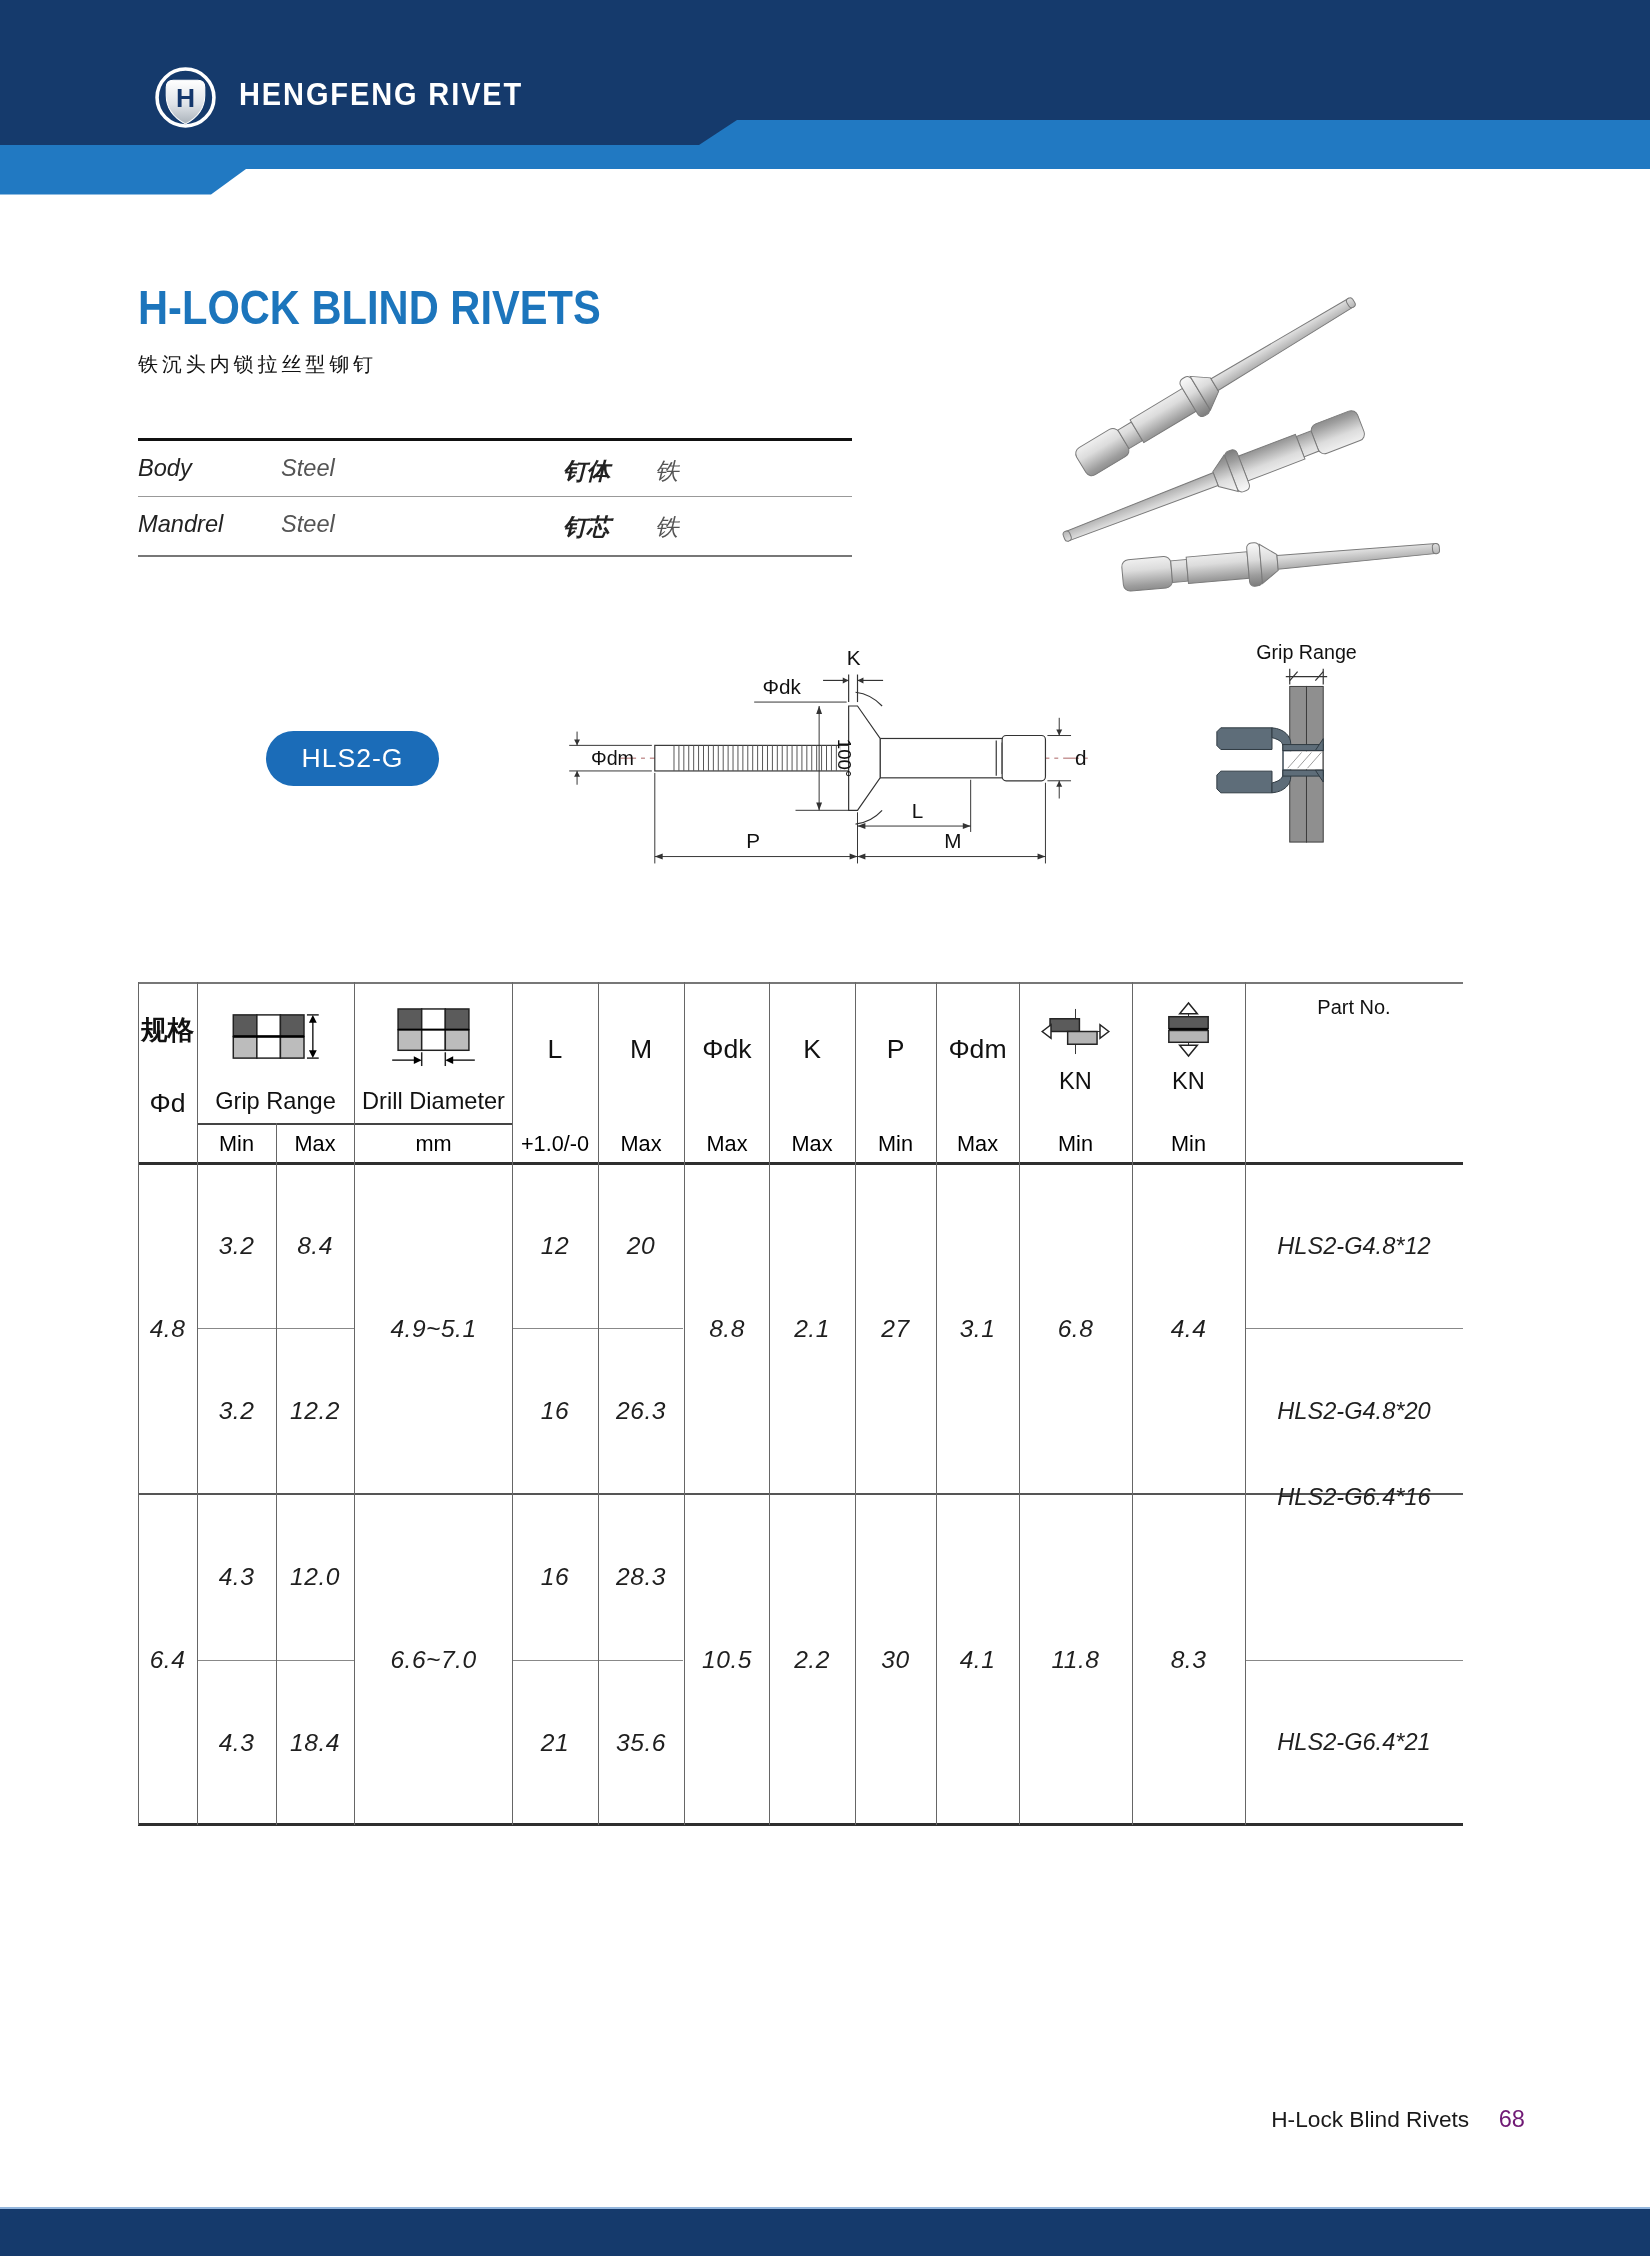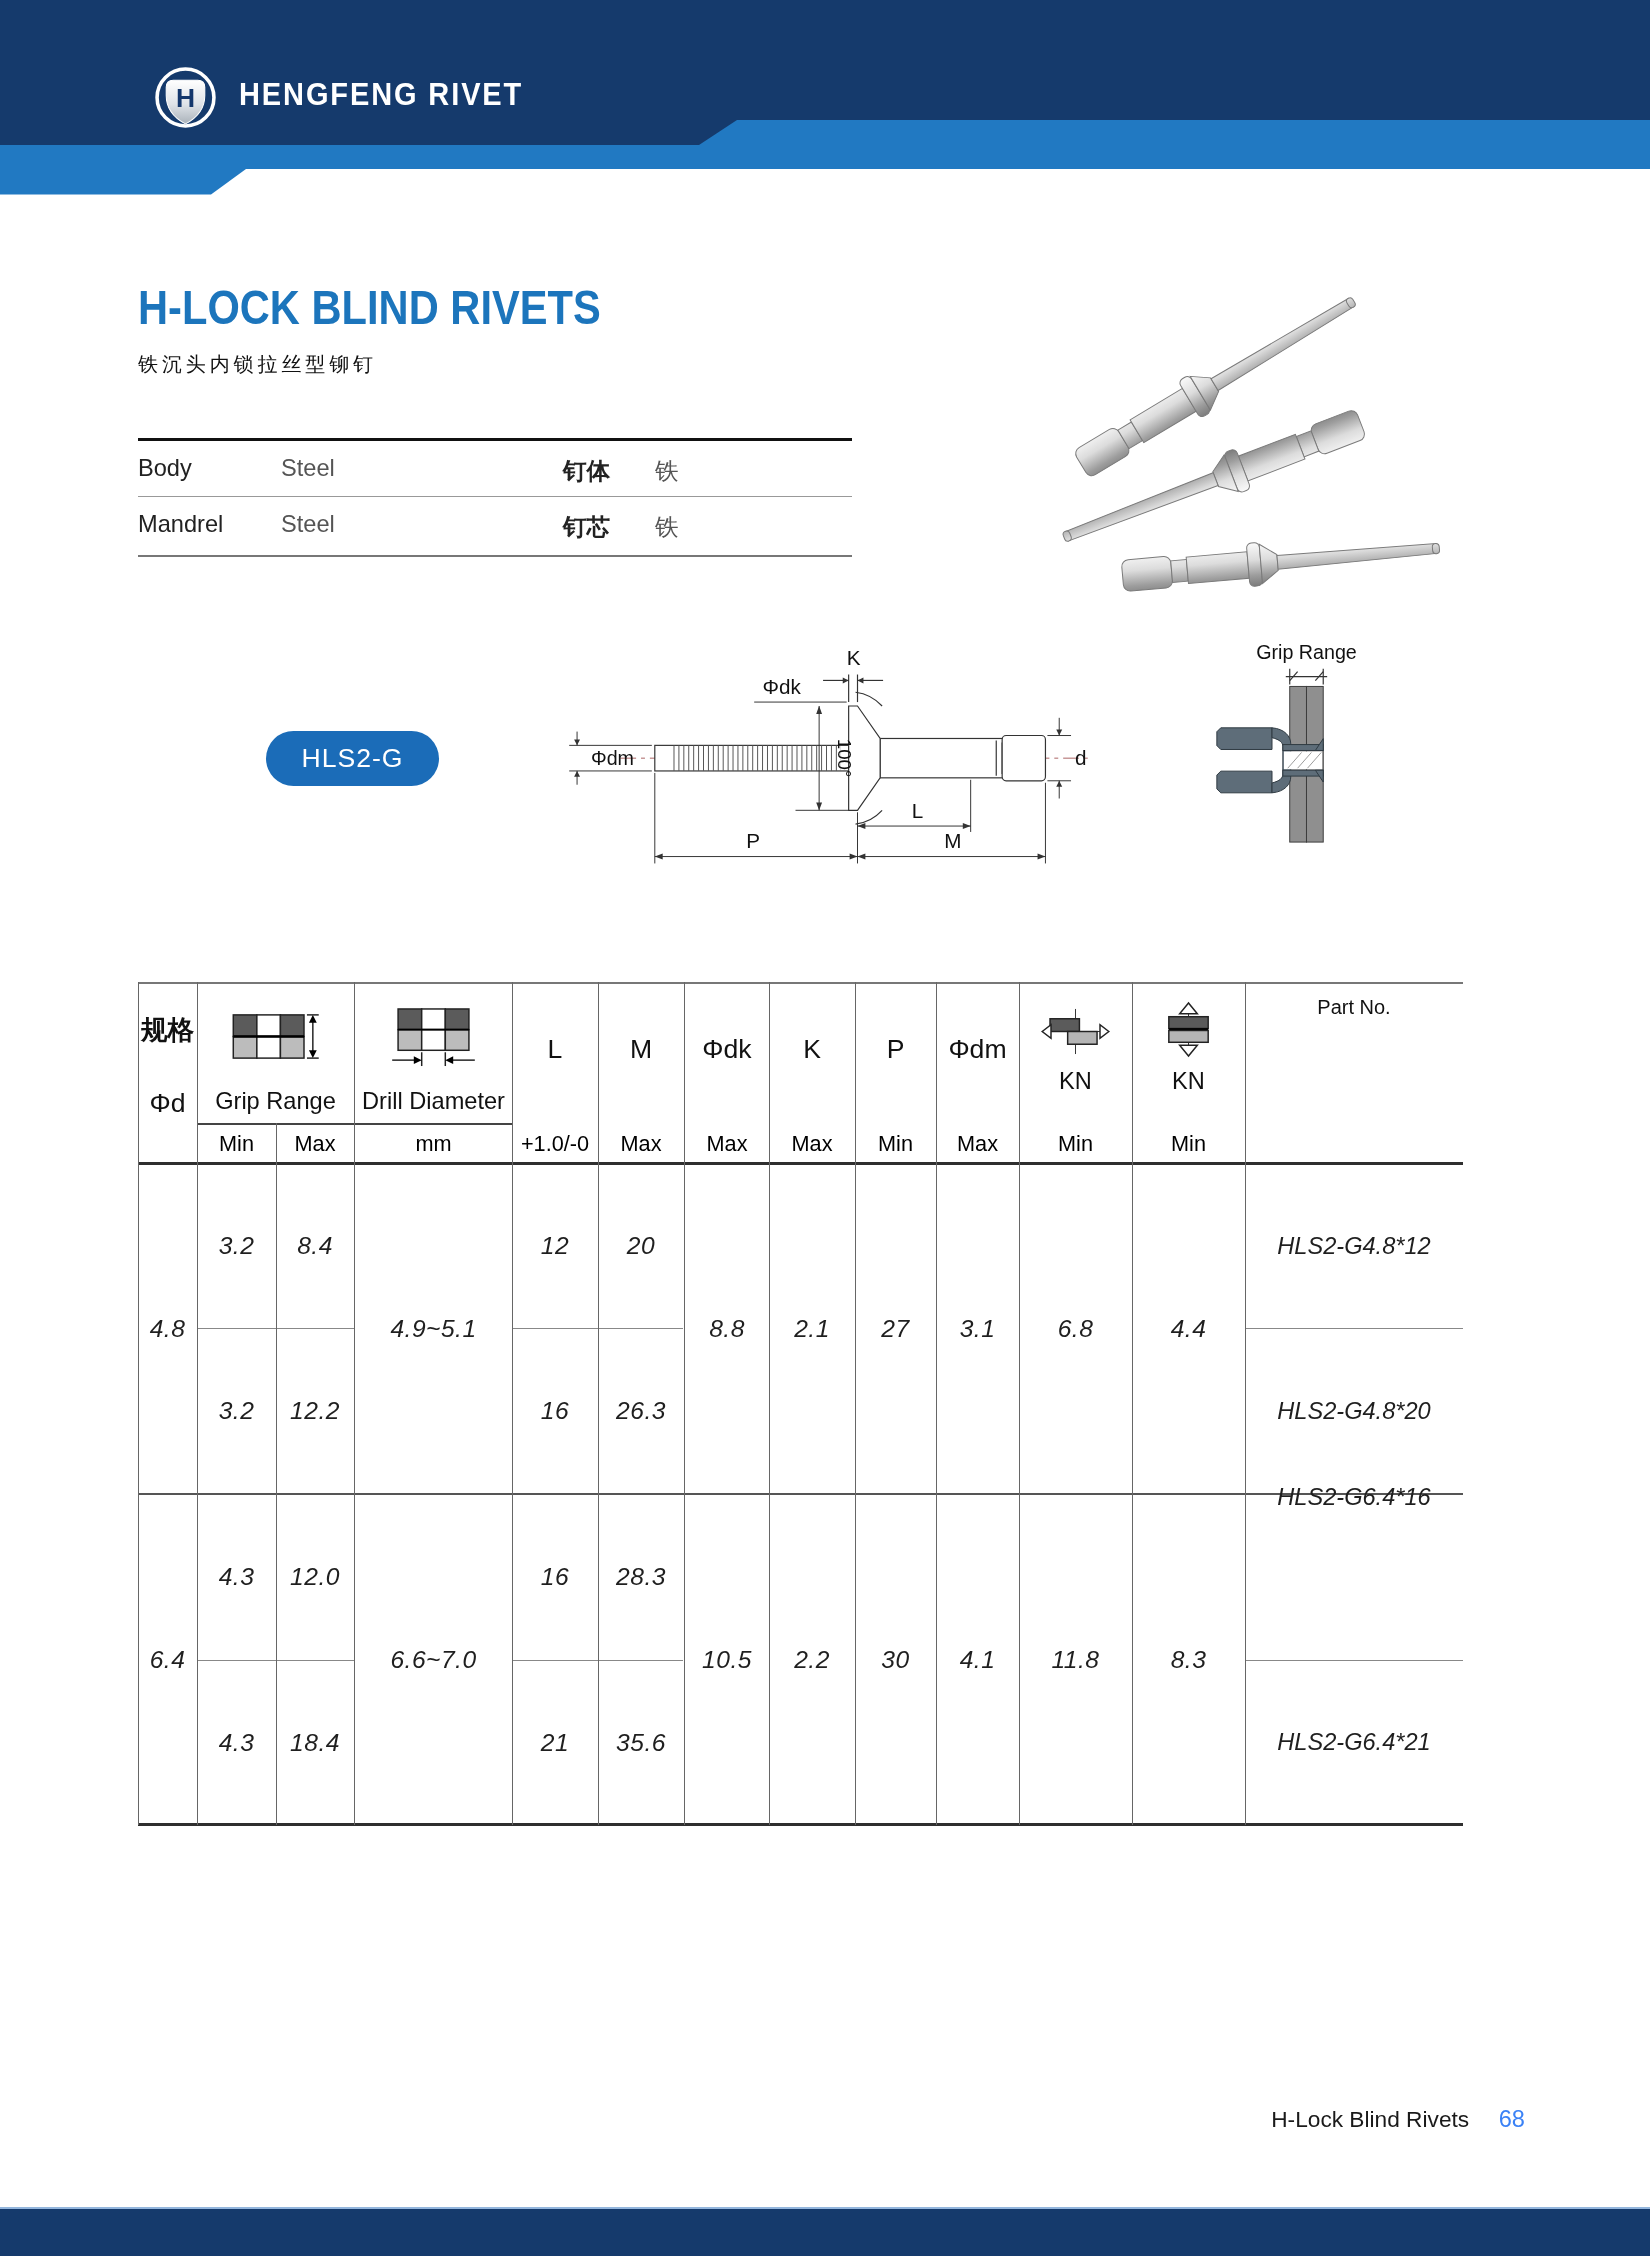--- a/index.html
+++ b/index.html
@@ -20,25 +20,25 @@
   .tab    { position:absolute; left:0; top:169px; width:246px; height:25.6px; background:#2179C2;
             clip-path:polygon(0 0,246px 0,211px 25.6px,0 25.6px); }
   .brand  { position:absolute; left:239px; top:77px; color:#fff; font-size:30.5px; font-weight:bold;
             letter-spacing:2px; transform:scaleX(.95); transform-origin:left center; }
   .title  { position:absolute; left:138px; top:279px; font-size:49px; font-weight:bold;
             color:#1C75BC; transform:scaleX(.85); transform-origin:left top; letter-spacing:0; white-space:nowrap; }
   .subtitle { position:absolute; left:138px; top:351px; font-size:20px; color:#111; letter-spacing:3.9px; }
   .badge  { position:absolute; left:266px; top:731px; width:173px; height:55px; background:#1B6CB8;
             border-radius:27.6px; color:#fff; font-size:26.6px; display:flex; align-items:center;
             justify-content:center; letter-spacing:1px; }
-  .mt { font-size:23.6px; color:#222; position:absolute; }
+  .mt { font-size:23.6px; color:#222; position:absolute;font-style:italic; }
   .footbar { position:absolute; left:0; top:2207px; width:1650px; height:50px; background:#153A6C;
              border-top:2px solid #93b6dd; }
   .foot { position:absolute; left:1084px; top:2106px; width:441px; text-align:right; font-size:22.7px; color:#1a1a1a; }
-  .foot .pg { color:#3b82f6; font-size:23.6px; margin-left:29.6px; }
+  .foot .pg { color:#701a75; font-size:23.6px; margin-left:29.6px; }
 </style>
 </head>
 <body>
 
 <div class="band"></div>
 <div class="navy"></div>
 <div class="tab"></div>
 
 <svg style="position:absolute;left:153px;top:65px" width="65" height="65" viewBox="0 0 64 64">
   <defs>

